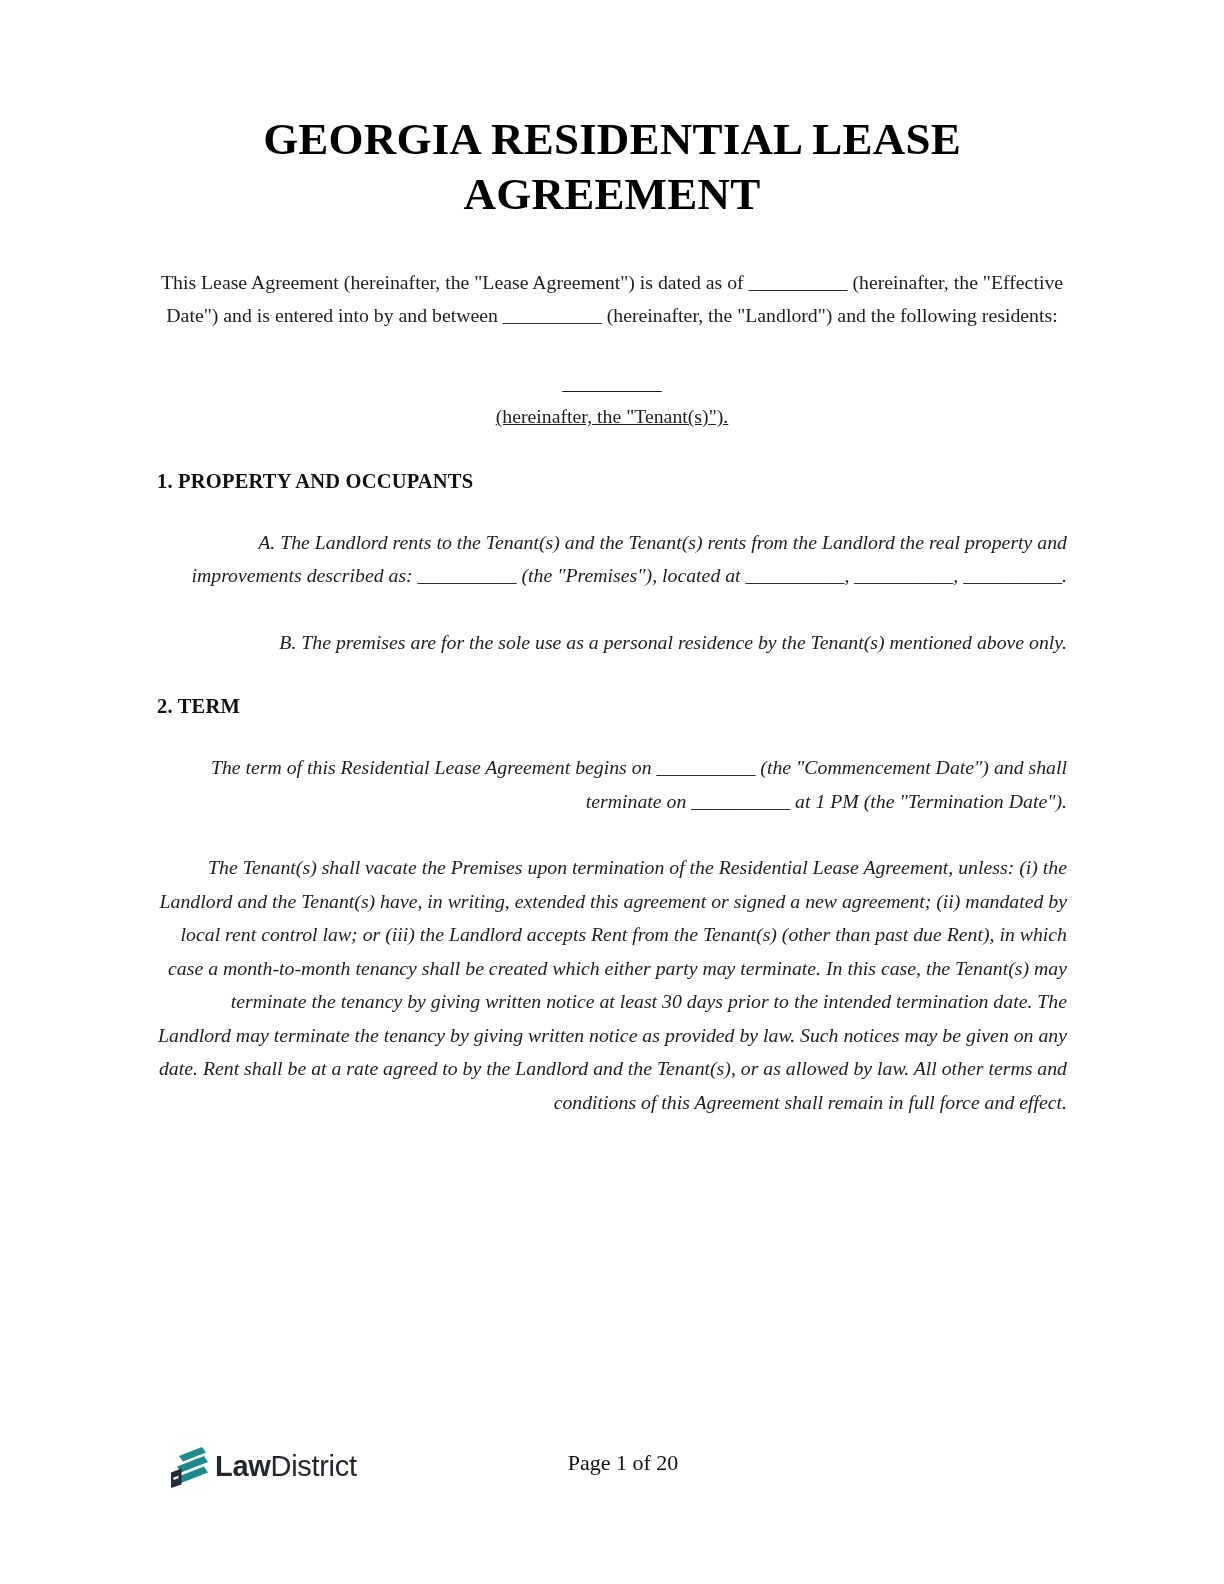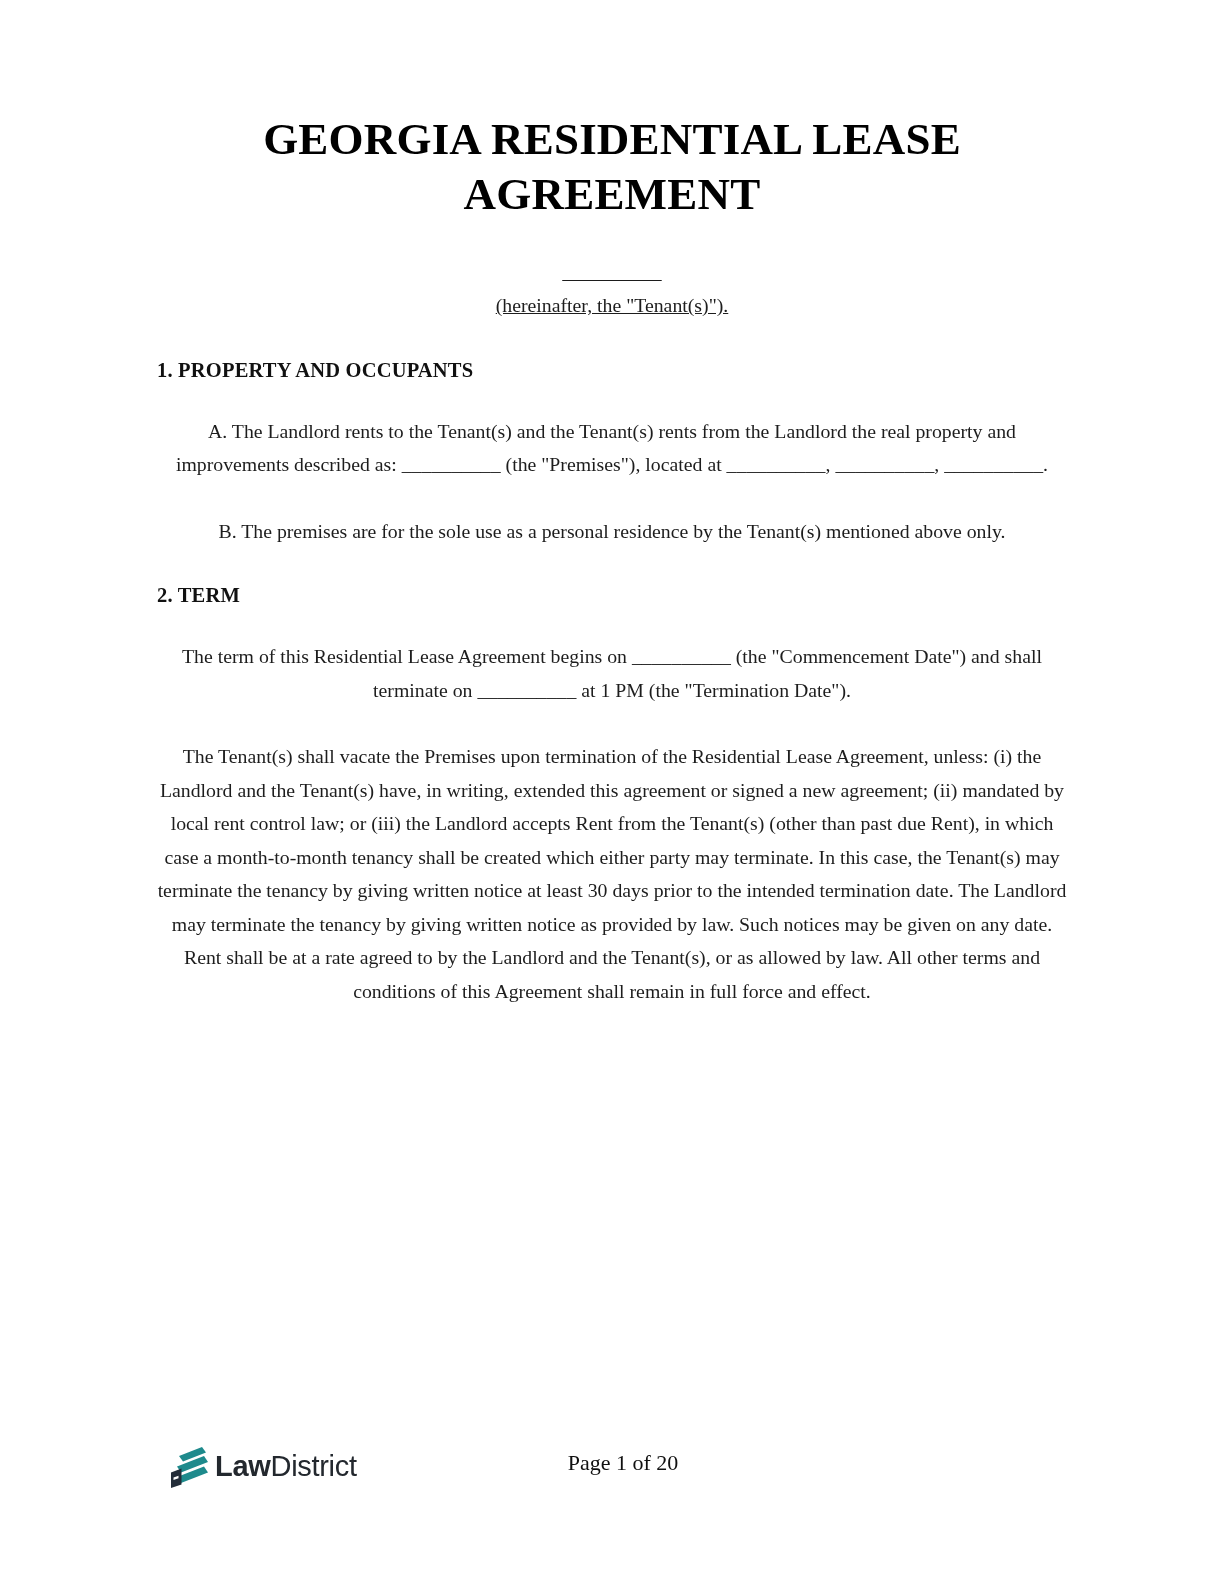--- a/index.html
+++ b/index.html
@@ -48,21 +48,22 @@
   }
   .section-heading {
     margin: 36px 0 0 0;
     font-size: 20.5px;
     font-weight: 700;
     color: #111111;
     letter-spacing: 0.2px;
   }
   .body-para {
     margin-top: 33px;
-    text-align: center;
+    text-align: right;
+    font-style: italic;
   }
   .footer {
     position: absolute;
     left: 11px;
     top: 1438px;
     width: 100%;
     height: 60px;
   }
   .brand {
     position: absolute;
@@ -94,20 +95,21 @@
   }
 </style>
 </head>
 <body>
 
 <div class="page">
   <div class="content">
 
     <h1 class="doc-title">GEORGIA RESIDENTIAL LEASE AGREEMENT</h1>
 
+    <p class="para intro">This Lease Agreement (hereinafter, the "Lease Agreement") is dated as of __________ (hereinafter, the "Effective Date") and is entered into by and between __________ (hereinafter, the "Landlord") and the following residents:</p>
 
     <div class="tenant-block">
       <div class="para">__________</div>
       <div class="para">(hereinafter, the "Tenant(s)").</div>
     </div>
 
 
     <h2 class="section-heading">1. PROPERTY AND OCCUPANTS</h2>
 
     <p class="para body-para">A. The Landlord rents to the Tenant(s) and the Tenant(s) rents from the Landlord the real property and improvements described as: __________ (the "Premises"), located at __________, __________, __________.</p>

